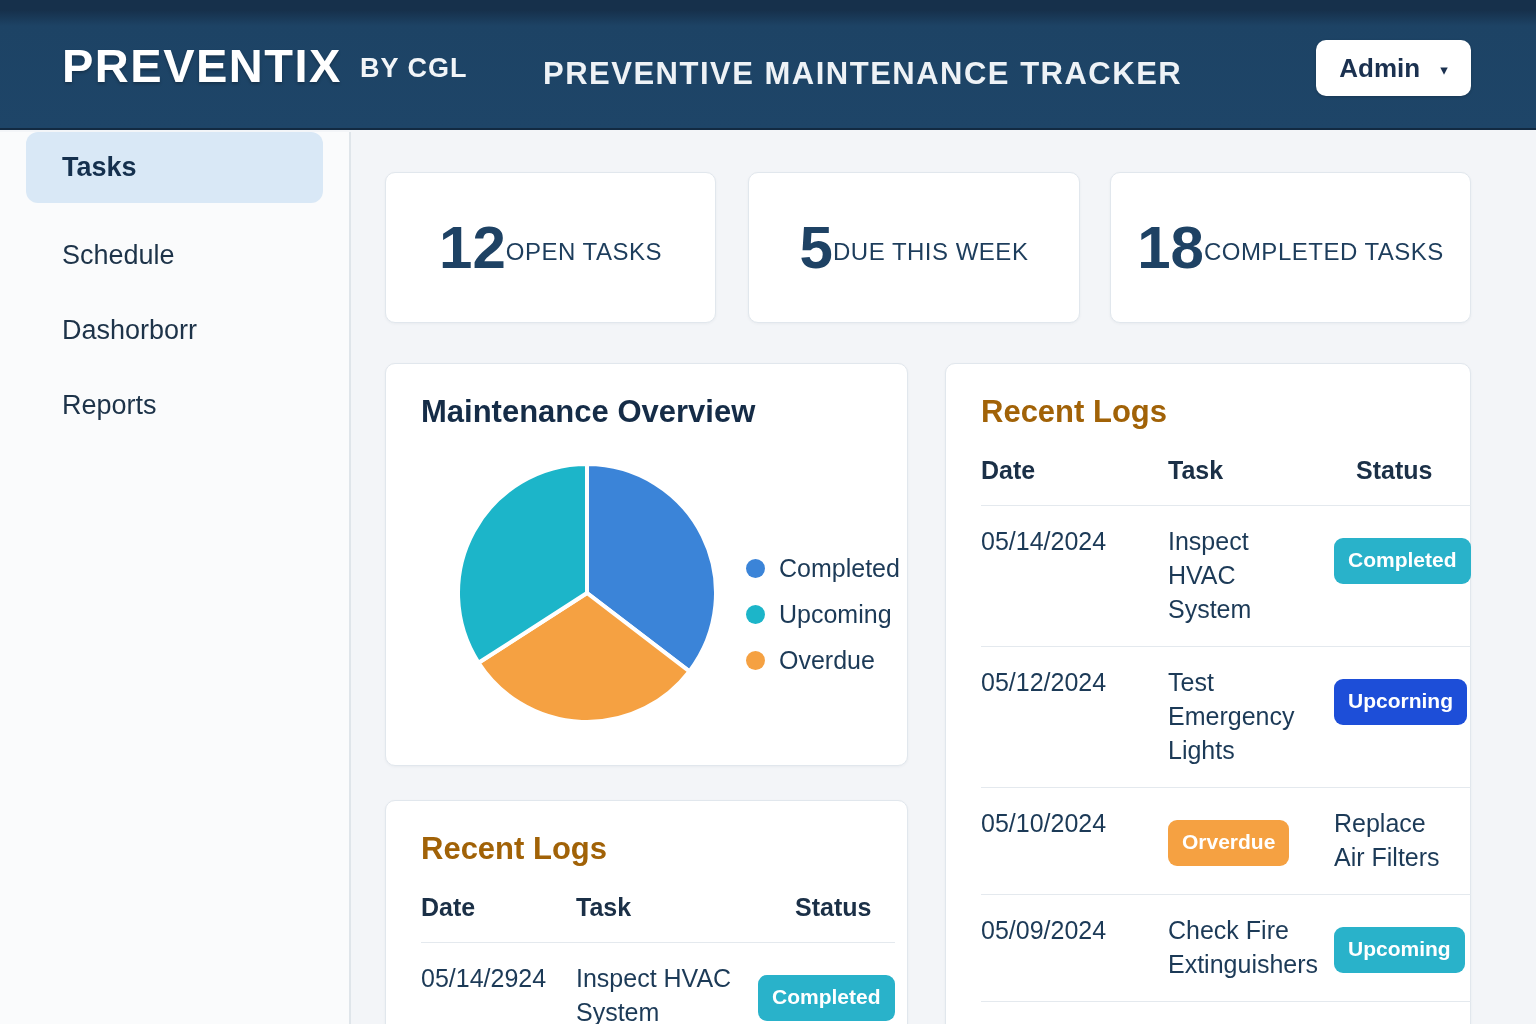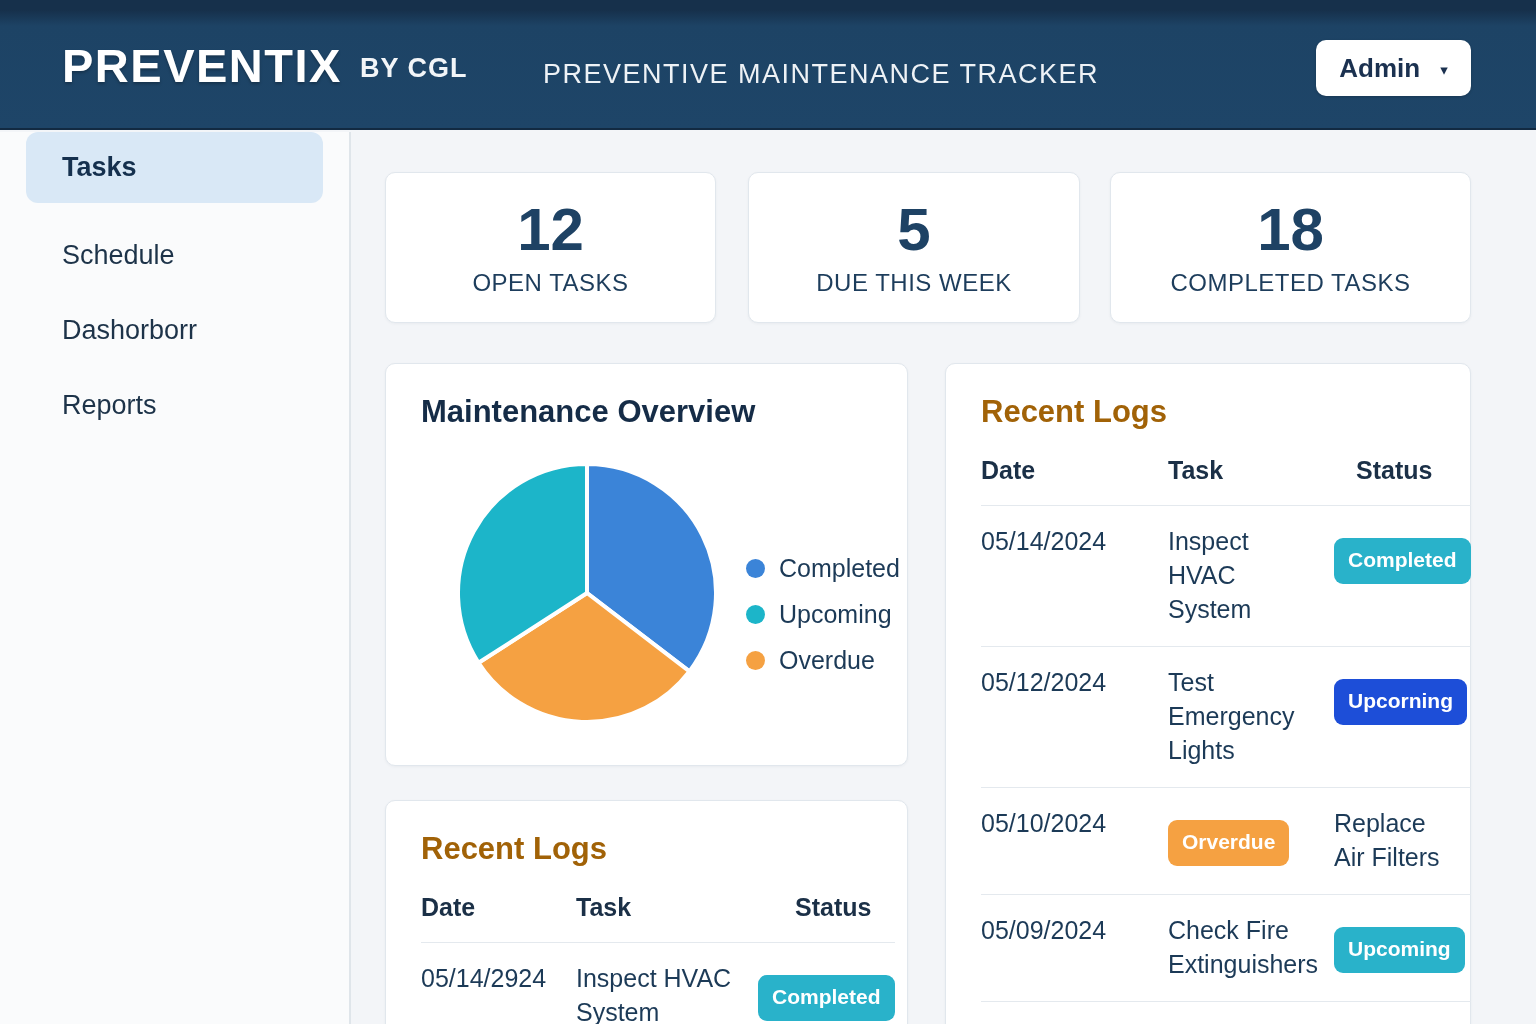--- a/index.html
+++ b/index.html
@@ -16,21 +16,21 @@
     border-bottom: 2px solid #122a42;
   }
   .logo-wrap { position: absolute; left: 62px; top: 0; height: 130px; display: flex; align-items: center; gap: 18px; }
   .logo {
     color: #ffffff; font-size: 47px; font-weight: 800; letter-spacing: 1.5px;
     text-shadow: 0 2px 3px rgba(0,0,0,.25);
   }
   .logo-suffix { color: #f2f5f8; font-size: 27px; font-weight: 700; letter-spacing: 1px; margin-top: 6px; }
   .tagline {
     position: absolute; left: 543px; top: 0; height: 148px; display: flex; align-items: center;
-    color: #eef2f6; font-size: 27px; font-weight: 400; letter-spacing: 1.5px;
+    color: #eef2f6; font-size: 31px; font-weight: 700; letter-spacing: 1.5px;
   }
   .user-btn {
     position: absolute; left: 1316px; top: 40px; width: 155px; height: 56px;
     background: #ffffff; border: none; border-radius: 10px;
     display: flex; align-items: center; justify-content: center; gap: 20px;
     font-family: inherit; font-size: 26px; font-weight: 600; color: #1b3150; cursor: pointer;
     box-shadow: 0 1px 3px rgba(0,0,0,.2);
   }
   .user-btn .caret { font-size: 15px; color: #1b3150; margin-top: 4px; }
   
@@ -48,21 +48,21 @@
   }
   .nav-item + .nav-item { margin-top: 23px; }
   .nav-item.active + .nav-item { margin-top: 26px; }
   
   .card {
     position: absolute; background: #ffffff;
     border: 1.5px solid #e1e7ed; border-radius: 10px;
     box-shadow: 0 1px 3px rgba(30,50,80,.05);
   }
   
-  .stat-card { height: 151px; top: 172px; display: flex; flex-direction: column; align-items: center; justify-content: center; }
+  .stat-card { height: 151px; top: 172px; display: flex; flex-direction: row; align-items: center; justify-content: center; }
   #stat-0 { left: 385px; width: 331px; }
   #stat-1 { left: 748px; width: 332px; }
   #stat-2 { left: 1110px; width: 361px; }
   .stat-value { font-size: 60px; font-weight: 700; color: #1e4264; line-height: 1.05; }
   .stat-label { font-size: 24px; color: #1d3d5c; letter-spacing: 0.5px; margin-top: 8px; }
   
   #pie-card { left: 385px; top: 363px; width: 523px; height: 403px; }
   .card-title { font-size: 31px; font-weight: 700; color: #152c47; }
   #pie-card .card-title { position: absolute; left: 35px; top: 30px; }
   #pie-svg { position: absolute; left: 66px; top: 94px; }

